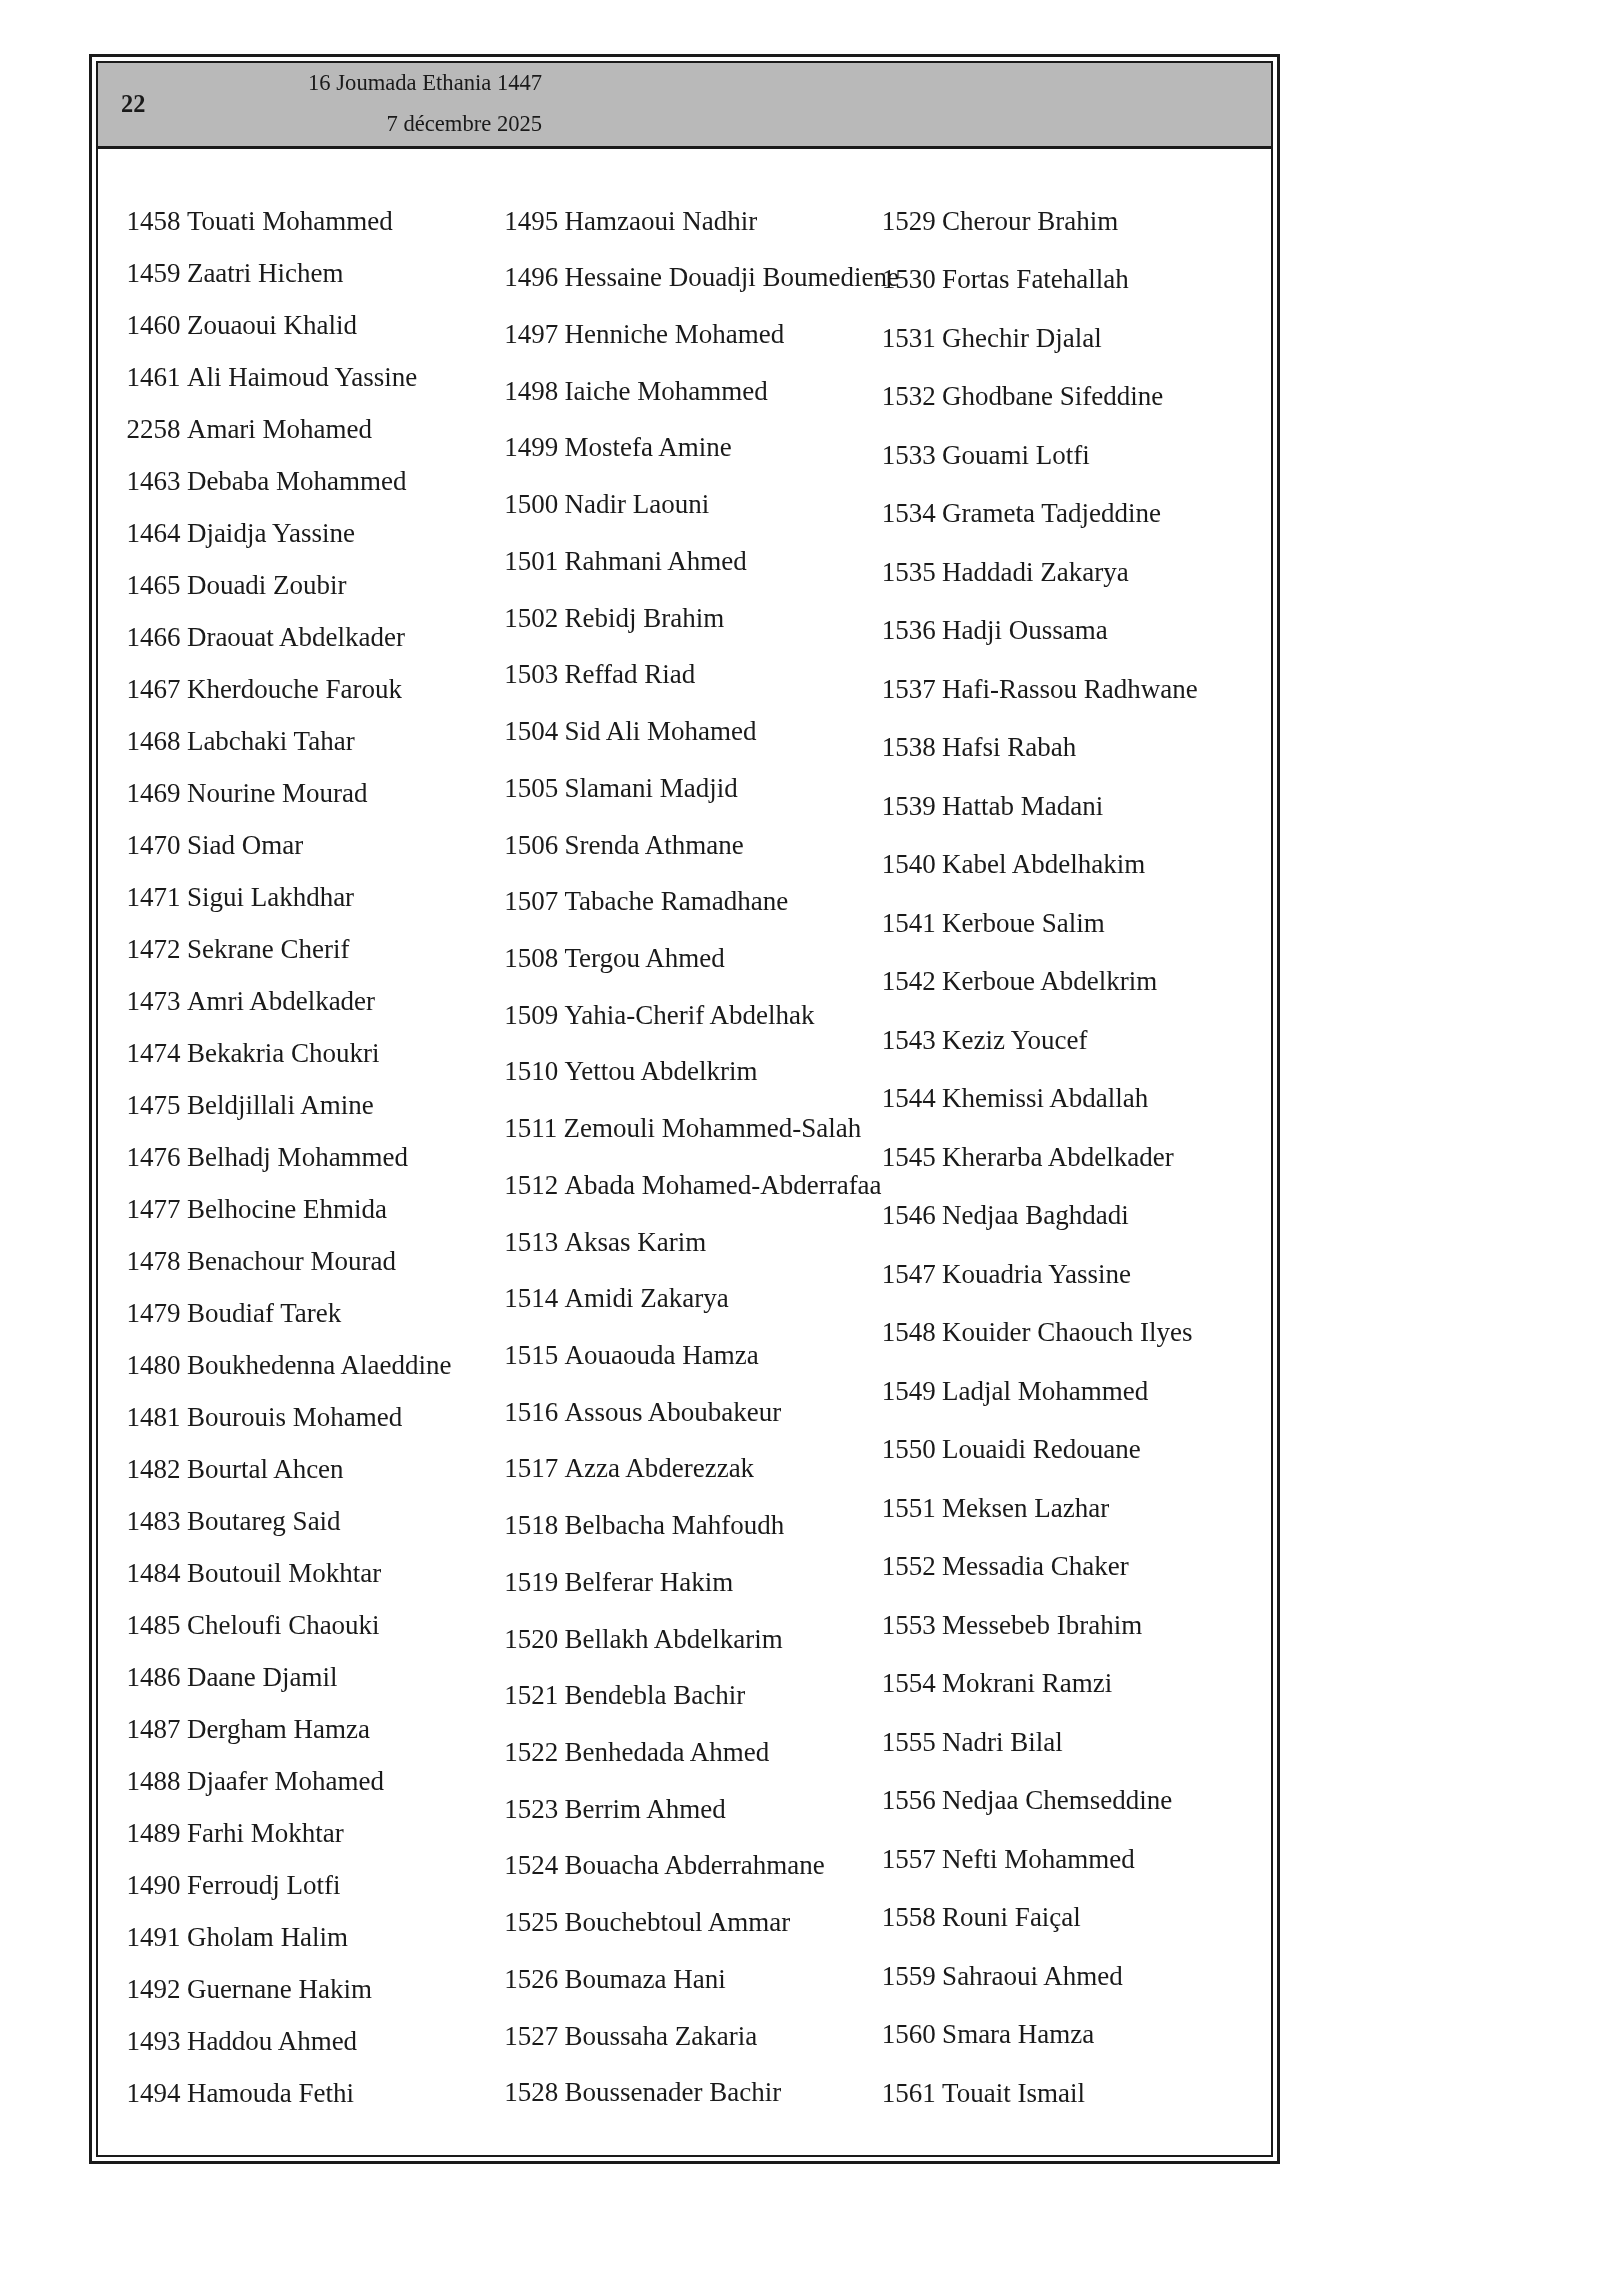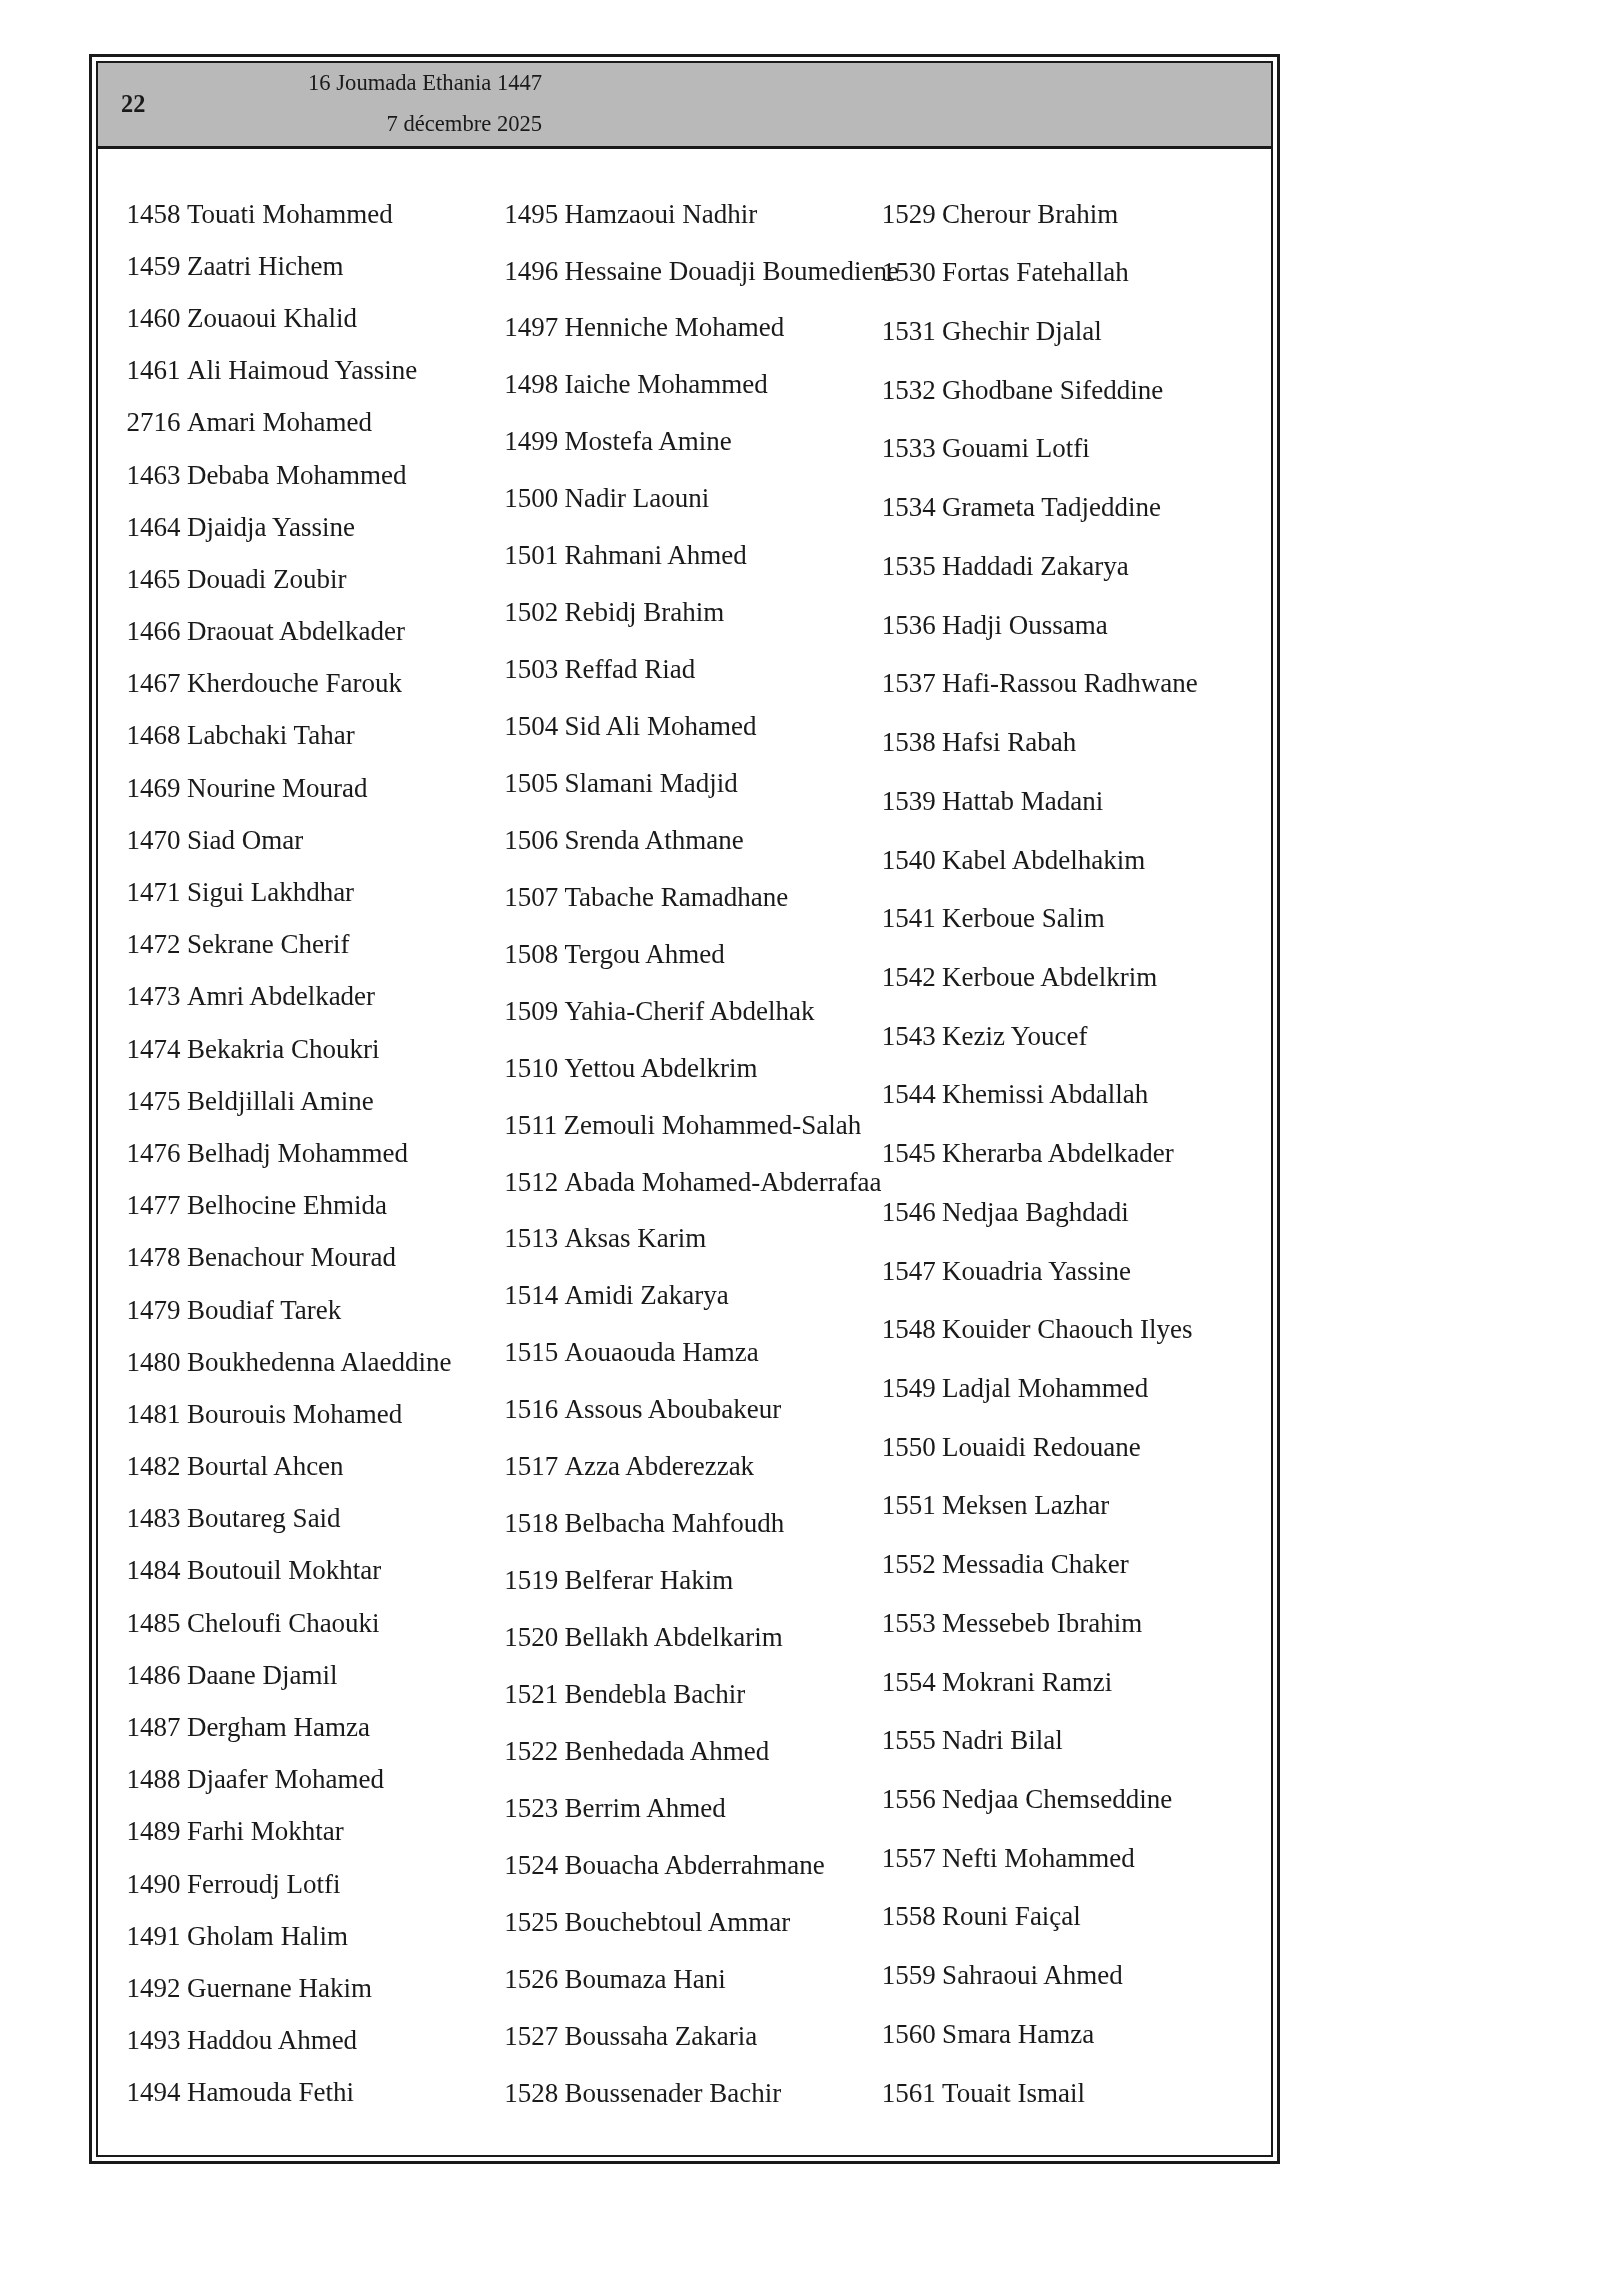--- a/index.html
+++ b/index.html
@@ -56,20 +56,21 @@
     font-size: 22.6px;
     font-weight: normal;
     line-height: 1.8;
     white-space: nowrap;
   }
   .content {
     flex: 1;
     display: flex;
     padding: 51px 12px 47px 29px;
     min-height: 0;
+    margin-top: 7px;
   }
   .col {
     flex: 1;
     display: flex;
     flex-direction: column;
     justify-content: space-between;
     min-width: 0;
   }
   .entry {
     font-size: 27px;
@@ -92,21 +93,21 @@
           <div>7 décembre 2025</div>
         </div>
       </header>
 
       <main class="content">
         <div class="col">
             <div class="entry"><span class="num">1458</span><span>Touati Mohammed</span></div>
             <div class="entry"><span class="num">1459</span><span>Zaatri Hichem</span></div>
             <div class="entry"><span class="num">1460</span><span>Zouaoui Khalid</span></div>
             <div class="entry"><span class="num">1461</span><span>Ali Haimoud Yassine</span></div>
-            <div class="entry"><span class="num">2716</span><span>Amari Mohamed</span></div>
+            <div class="entry"><span class="num">2258</span><span>Amari Mohamed</span></div>
             <div class="entry"><span class="num">1463</span><span>Debaba Mohammed</span></div>
             <div class="entry"><span class="num">1464</span><span>Djaidja Yassine</span></div>
             <div class="entry"><span class="num">1465</span><span>Douadi Zoubir</span></div>
             <div class="entry"><span class="num">1466</span><span>Draouat Abdelkader</span></div>
             <div class="entry"><span class="num">1467</span><span>Kherdouche Farouk</span></div>
             <div class="entry"><span class="num">1468</span><span>Labchaki Tahar</span></div>
             <div class="entry"><span class="num">1469</span><span>Nourine Mourad</span></div>
             <div class="entry"><span class="num">1470</span><span>Siad Omar</span></div>
             <div class="entry"><span class="num">1471</span><span>Sigui Lakhdhar</span></div>
             <div class="entry"><span class="num">1472</span><span>Sekrane Cherif</span></div>

